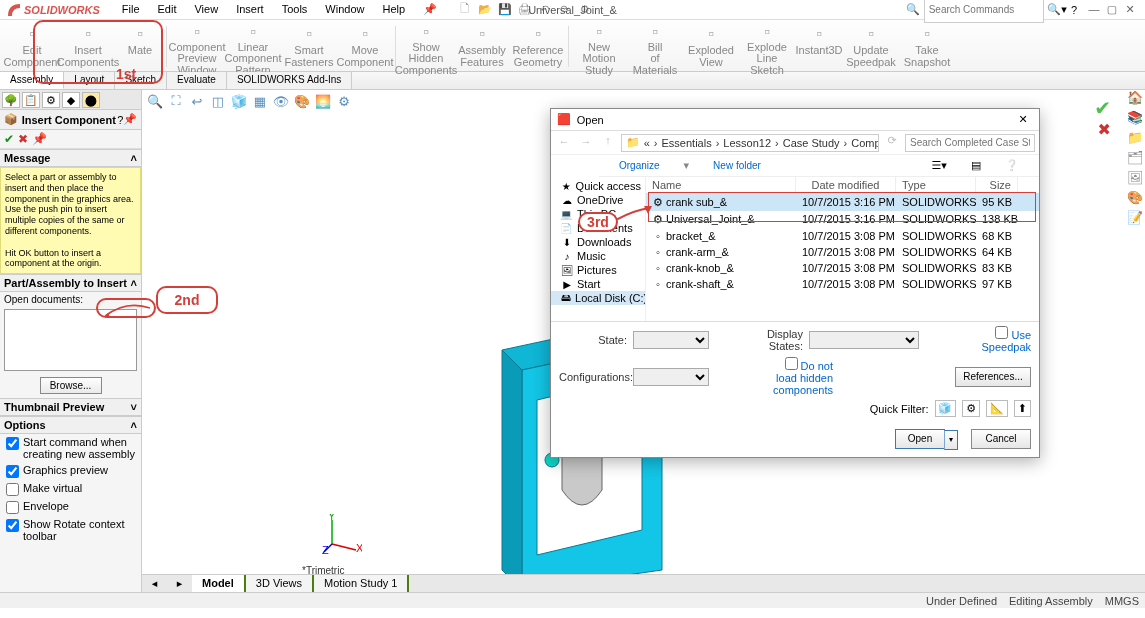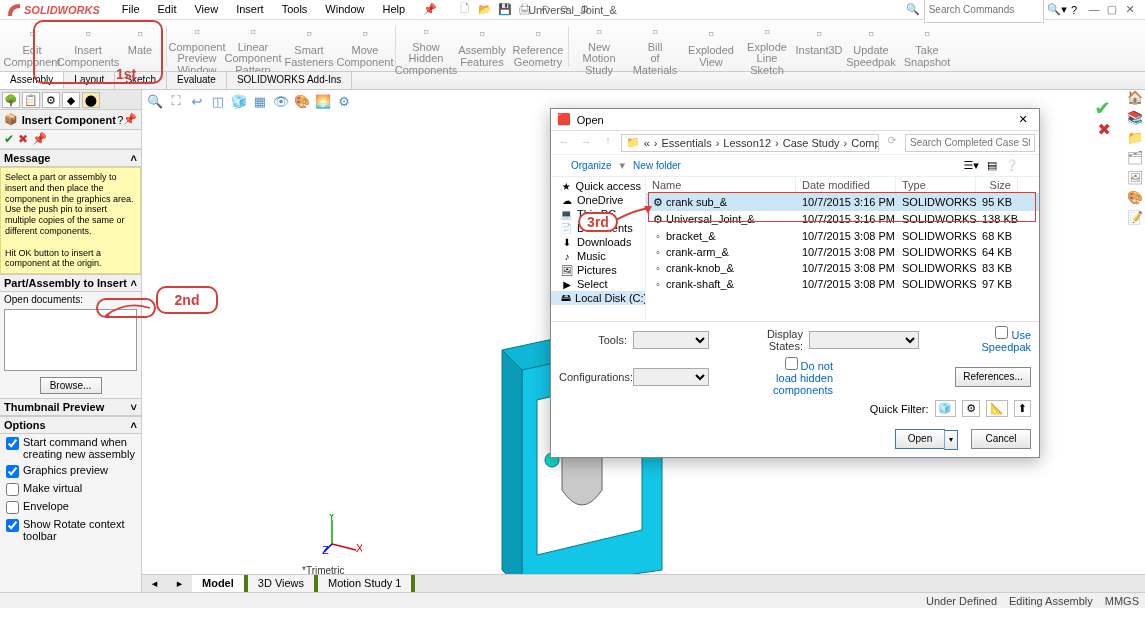--- a/index.html
+++ b/index.html
@@ -44,51 +44,51 @@
 .fp-opt { padding:2px 6px; display:flex; align-items:flex-start; gap:4px; font-size:10px; }
 .fp-opt input { margin-top:1px; }
 
 .graphics { flex:1; position:relative; background:#fff; }
 .graphics-tb { position:absolute; top:2px; left:4px; display:flex; gap:3px; align-items:center; }
 .gtb-ico { width:18px; height:18px; color:#5a8fbf; display:flex; align-items:center; justify-content:center; font-size:13px; }
 
 .triad { position:absolute; left:180px; bottom:38px; }
 .view-name { position:absolute; left:160px; bottom:16px; font-size:10px; color:#333; }
 .bottom-tabs { position:absolute; bottom:0; left:0; right:0; height:18px; background:#e8e8e8; border-top:1px solid #ccc; display:flex; font-size:10px; }
-.bottom-tab { padding:2px 10px; border-right:4px solid #4d7c0f; background:#f4f4f4;text-align:center; }
+.bottom-tab { padding:2px 10px; border-right:2px solid #4d7c0f; background:#f4f4f4;text-align:center; }
 .bottom-tab.active { background:#fff; font-weight:bold; }
 
 .statusbar { height:16px; background:#f0f0f0; border-top:1px solid #ccc; display:flex; align-items:center; padding:0 6px; font-size:10px; color:#444; }
 .statusbar .right { margin-left:auto; display:flex; gap:12px; }
 
 .right-tb { position:absolute; right:0; top:90px; width:20px; display:flex; flex-direction:column; gap:4px; align-items:center; }
 .right-tb span { width:16px; height:16px; color:#888; font-size:13px; }
 
 
 .dialog { position:absolute; left:550px; top:108px; width:490px; height:350px; background:#fff; border:1px solid #888; box-shadow:0 4px 16px rgba(0,0,0,.3); display:flex; flex-direction:column; }
 .dlg-title { height:22px; display:flex; align-items:center; padding:0 6px; border-bottom:1px solid #ddd; }
 .dlg-title .t { margin-left:6px; flex:1; }
 .dlg-title .x { width:20px; text-align:center; cursor:default; }
 .dlg-nav { height:24px; display:flex; align-items:center; padding:0 4px; gap:4px; border-bottom:1px solid #eee; }
 .dlg-nav .navbtn { width:18px; height:18px; color:#bbb; text-align:center; }
 .dlg-path { flex:1; border:1px solid #ccc; height:18px; display:flex; align-items:center; padding:0 4px; font-size:10px; gap:4px; overflow:hidden; white-space:nowrap; }
 .dlg-path span { color:#333; }
 .dlg-search { width:130px; border:1px solid #ccc; height:18px; padding:0 4px; font-size:10px; color:#888; }
-.dlg-tools { height:22px; display:flex; align-items:center; padding:0 20px; gap:8px; border-bottom:1px solid #eee; }
+.dlg-tools { height:22px; display:flex; align-items:center; padding:0 20px; gap:24px; border-bottom:1px solid #eee;margin-left:48px; }
 .dlg-tools a { color:#0066cc; font-size:10px; cursor:default; }
 .dlg-tools .spacer { flex:1; }
 .dlg-body { flex:1; display:flex; overflow:hidden; }
 .dlg-tree { width:95px; border-right:1px solid #eee; padding:2px 0; overflow:hidden; }
 .tree-item { display:flex; align-items:center; padding:1px 4px 1px 10px; font-size:10px; gap:4px; white-space:nowrap; }
 .tree-item .tico { width:12px; height:12px; display:flex; align-items:center; justify-content:center; font-size:10px; }
 .tree-item.sel { background:#d4e7f7; }
 .dlg-list { flex:1; overflow:hidden; }
 .list-head { display:flex; border-bottom:1px solid #ddd; font-size:10px; color:#555; }
 .list-head div { padding:2px 6px; border-right:1px solid #eee; }
-.c-name { width:150px; } .c-date { width:100px; } .c-type { width:80px; } .c-size { width:42px; text-align:right; }
+.c-name { width:150px; } .c-date { width:100px;text-align:center; } .c-type { width:80px; } .c-size { width:42px; text-align:right; }
 .list-row { display:flex; font-size:10px; padding:1px 0; }
 .list-row.sel { background:#cde6f7; }
 .list-row div { padding:1px 6px; overflow:hidden; white-space:nowrap; }
 .list-row .ico { width:12px; display:inline-block; text-align:center; margin-right:2px; }
 .dlg-lower { border-top:1px solid #ddd; padding:4px 8px; }
 .dlg-row { display:flex; align-items:center; gap:6px; margin-bottom:4px; font-size:10px; }
 .dlg-row label { width:68px; text-align:right; color:#333; }
 .dlg-row select, .dlg-row input.fn { border:1px solid #aaa; height:17px; padding:8px 4px; font-size:10px; }
 .dlg-row .combo { width:76px; }
 .dlg-btns { display:flex; justify-content:flex-end; gap:6px; padding:4px 8px 8px; }
@@ -436,21 +436,21 @@
         <div class="tree-item ">
           <span class="tico">♪</span>
           <span>Music</span>
         </div>
         <div class="tree-item ">
           <span class="tico">🖼</span>
           <span>Pictures</span>
         </div>
         <div class="tree-item ">
           <span class="tico">▶</span>
-          <span>Select</span>
+          <span>Start</span>
         </div>
         <div class="tree-item sel">
           <span class="tico">🖴</span>
           <span>Local Disk (C:)</span>
         </div>
       </div>
     <div class="dlg-list">
       <div class="list-head">
         <div class="c-name">Name</div>
         <div class="c-date">Date modified</div>
@@ -492,21 +492,21 @@
             <div class="c-name"><span class="ico">◦</span>crank-shaft_&amp;</div>
             <div class="c-date">10/7/2015 3:08 PM</div>
             <div class="c-type">SOLIDWORKS Part...</div>
             <div class="c-size">97 KB</div>
           </div>
         </div>
     </div>
   </div>
   <div class="dlg-lower">
     <div class="dlg-row">
-      <label>Tools:</label>
+      <label>State:</label>
       <select class="combo"><option>Resolved</option></select>
       <label style="margin-left:20px">Display States:</label>
       <select class="combo" style="width:110px"><option>Default_Display State</option></select>
       <label style="margin-left:auto"><input type="checkbox" style=""> <span style="color:#0066cc">Use Speedpak</span></label>
     </div>
     <div class="dlg-row">
       <label>Configurations:</label>
       <select class="combo"><option>Default</option></select>
       <label style="margin-left:50px"><input type="checkbox" style=""> <span style="color:#0066cc">Do not load hidden components</span></label>
       <div class="dlg-btn" style="margin-left:auto;width:76px">References...</div>

